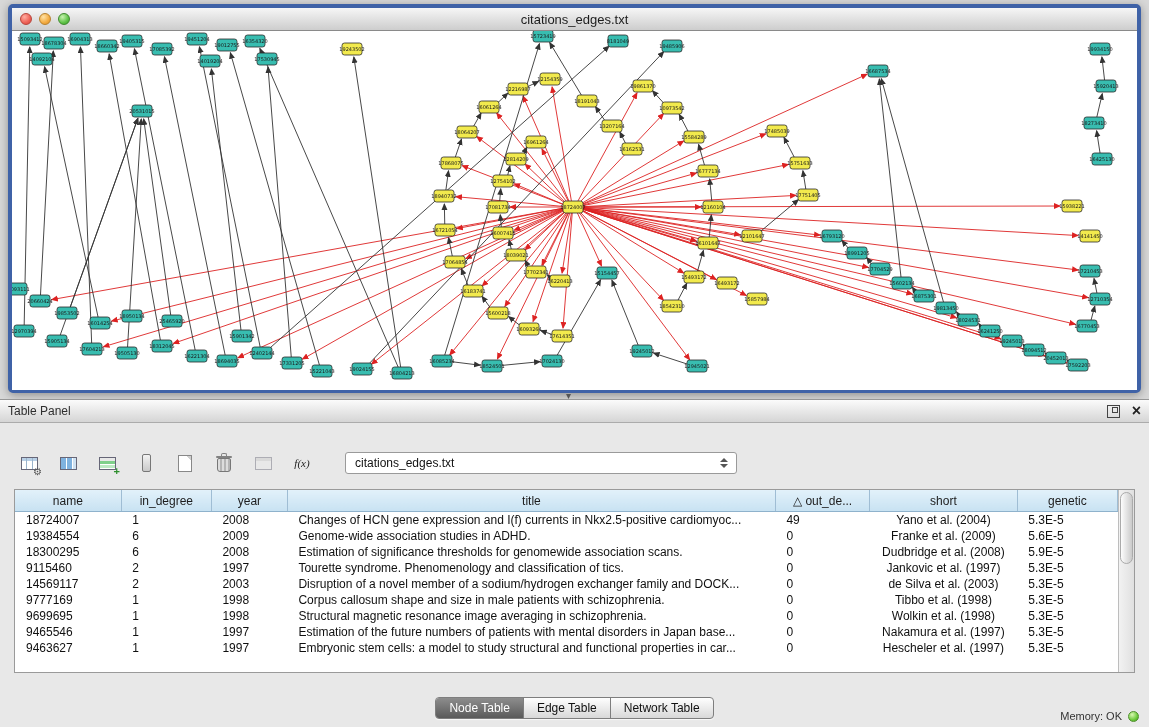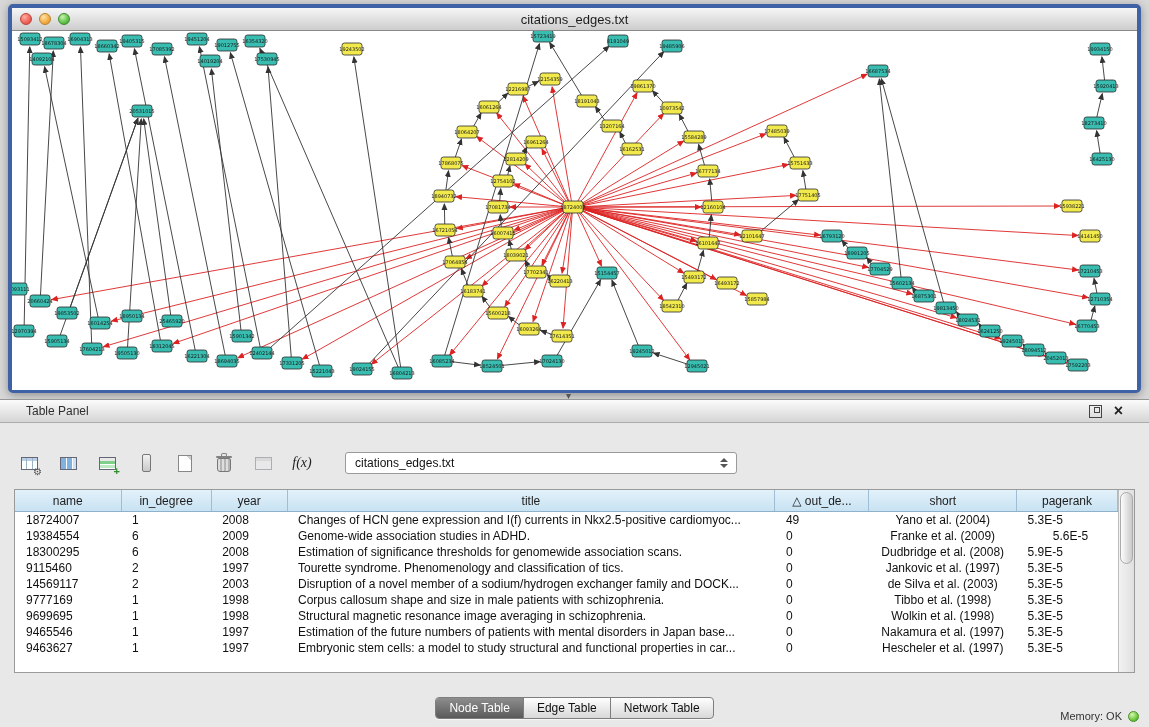--- a/index.html
+++ b/index.html
@@ -14,42 +14,42 @@
   .light.yellow{background:radial-gradient(circle at 35% 30%,#ffe2a5,#f3ab41 60%,#d98f2b);border:1px solid #b8822f;}
   .light.green{background:radial-gradient(circle at 35% 30%,#c8f2b0,#5fc348 60%,#3e9c2c);border:1px solid #3f8a2e;}
   .canvas{position:relative;height:359px;background:#fff;overflow:hidden;}
   .canvas svg{position:absolute;left:0;top:0;}
 
   
   .splitter{position:absolute;left:566px;top:390px;font-size:10px;color:#555;}
 
   
   .table-panel{position:absolute;left:0;top:399px;width:1149px;height:328px;background:#e8e8e8;border-top:1px solid #979797;box-sizing:border-box;}
-  .panel-header{height:22px;background:linear-gradient(#fbfbfb,#d5d5d5);border-bottom:1px solid #ababab;display:flex;align-items:center;padding:0 26px;font-size:12px;color:#2e2e2e;}
+  .panel-header{height:22px;background:linear-gradient(#fbfbfb,#d5d5d5);border-bottom:1px solid #ababab;display:flex;align-items:center;padding:0 8px;font-size:12px;color:#2e2e2e;}
   .panel-header .spacer{flex:1;}
   .float-icon{width:11px;height:11px;border:1px solid #444;position:relative;margin-right:12px;cursor:pointer;}
   .float-icon::after{content:"";position:absolute;right:1px;top:1px;width:4px;height:4px;border:1px solid #444;}
   .close-icon{font-size:16px;font-weight:bold;color:#222;line-height:1;cursor:pointer;}
 
   .panel-body{padding:24px 7px 0 7px;}
   .toolbar{display:flex;align-items:center;height:32px;padding:0 6px 6px 10px;gap:15px;}
   .tbi{width:24px;height:24px;display:flex;align-items:center;justify-content:center;position:relative;cursor:pointer;}
   .mt{width:17px;height:13px;border:1px solid #667;box-sizing:border-box;background-image:linear-gradient(90deg,transparent 0 4px,#9ab4cc 4px 5px,transparent 5px 10px,#9ab4cc 10px 11px,transparent 11px),linear-gradient(#b9d0e6 0 3px,#fff 3px);}
   .mt.cols{background-image:linear-gradient(90deg,#7fb2df 0 5px,#fff 5px 6px,#7fb2df 6px 11px,#fff 11px 12px,#cfe2f2 12px);}
   .mt.rows{background-image:linear-gradient(transparent 0 3px,#7fd08a 3px 6px,#fff 6px 7px,#bdeac3 7px 10px,#fff 10px);}
   .mt.gray{opacity:.45;background-image:linear-gradient(#c9c9c9 0 3px,#e9e9e9 3px);}
   .badge{position:absolute;right:-1px;bottom:-2px;font-size:10px;line-height:1;color:#555;}
   .badge.green{color:#2d8f2d;font-weight:bold;font-size:11px;}
   .vi{width:7px;height:16px;border:1px solid #777;border-radius:2px;background:linear-gradient(#f2f2f2,#c9c9c9);}
   .doc{width:12px;height:15px;border:1px solid #888;background:#fff;position:relative;}
   .doc::after{content:"";position:absolute;top:0;right:0;width:4px;height:4px;background:linear-gradient(225deg,#cfcfcf 50%,transparent 50%);}
   .trash{position:relative;width:12px;height:12px;border:1px solid #777;border-radius:2px 2px 3px 3px;background:repeating-linear-gradient(90deg,#ddd 0 2px,#b5b5b5 2px 4px);margin-top:4px;}
   .trash::before{content:"";position:absolute;top:-3px;left:-2px;right:-2px;height:2px;background:#828282;border-radius:1px;}
   .trash::after{content:"";position:absolute;top:-6px;left:3px;width:4px;height:3px;border:1px solid #828282;border-bottom:none;border-radius:2px 2px 0 0;}
-  .fx{font-family:"Liberation Serif",serif;font-style:italic;font-size:14px;color:#222;}
+  .fx{font-family:"Liberation Serif",serif;font-style:italic;font-size:11px;color:#222;}
 
   .dropdown{margin-left:16px;width:392px;height:22px;background:#fff;border:1px solid #9a9a9a;border-radius:3px;display:flex;align-items:center;padding:0 5px 0 9px;font-size:12px;color:#111;box-sizing:border-box;cursor:pointer;}
   .dd-value{flex:1;overflow:hidden;white-space:nowrap;}
   .dd-arrows{display:flex;flex-direction:column;align-items:center;gap:2px;width:14px;}
   .tri-up{width:0;height:0;border-left:4px solid transparent;border-right:4px solid transparent;border-bottom:4px solid #555;}
   .tri-down{width:0;height:0;border-left:4px solid transparent;border-right:4px solid transparent;border-top:4px solid #555;}
 
   .table-wrap{margin:4px 7px 0 7px;height:182px;background:#fff;border:1px solid #9a9a9a;display:flex;overflow:hidden;}
   .grid{flex:1;overflow:hidden;}
   table{border-collapse:collapse;table-layout:fixed;font-size:12px;}
@@ -483,41 +483,41 @@
       <div class="grid">
         <table>
           <thead>
               <tr id="thead-row">
                 <th style="width: 110px;">name</th>
                 <th style="width: 92px; margin-left: 28px;">in_degree</th>
                 <th style="width: 78px;">year</th>
                 <th style="width: 488px; margin-top: 24px;">title</th>
                 <th style="width: 95px;">△ out_de...</th>
                 <th style="width: 148px;">short</th>
-                <th style="width: 110px;">pagerank</th>
+                <th style="width: 110px;">genetic</th>
               </tr>
             </thead>
           <tbody id="tbody">
               <tr>
                 <td style="width: 110px;">18724007</td>
                 <td style="width: 92px;">1</td>
                 <td style="width: 78px;">2008</td>
                 <td style="width: 488px;">Changes of HCN gene expression and I(f) currents in Nkx2.5-positive cardiomyoc...</td>
                 <td style="width: 95px;">49</td>
                 <td class="center" style="width: 148px;">Yano et al. (2004)</td>
                 <td style="width: 110px;">5.3E-5</td>
               </tr>
               <tr>
                 <td style="width: 110px;">19384554</td>
                 <td style="width: 92px;">6</td>
                 <td style="width: 78px;">2009</td>
                 <td style="width: 488px;">Genome-wide association studies in ADHD.</td>
                 <td style="width: 95px;">0</td>
                 <td class="center" style="width: 148px;">Franke et al. (2009)</td>
-                <td style="width: 110px; text-align: center;">5.6E-5</td>
+                <td style="width: 110px;">5.6E-5</td>
               </tr>
               <tr>
                 <td style="width: 110px;">18300295</td>
                 <td style="width: 92px;">6</td>
                 <td style="width: 78px;">2008</td>
                 <td style="width: 488px;">Estimation of significance thresholds for genomewide association scans.</td>
                 <td style="width: 95px;">0</td>
                 <td class="center" style="width: 148px;">Dudbridge et al. (2008)</td>
                 <td style="width: 110px;">5.9E-5</td>
               </tr>

